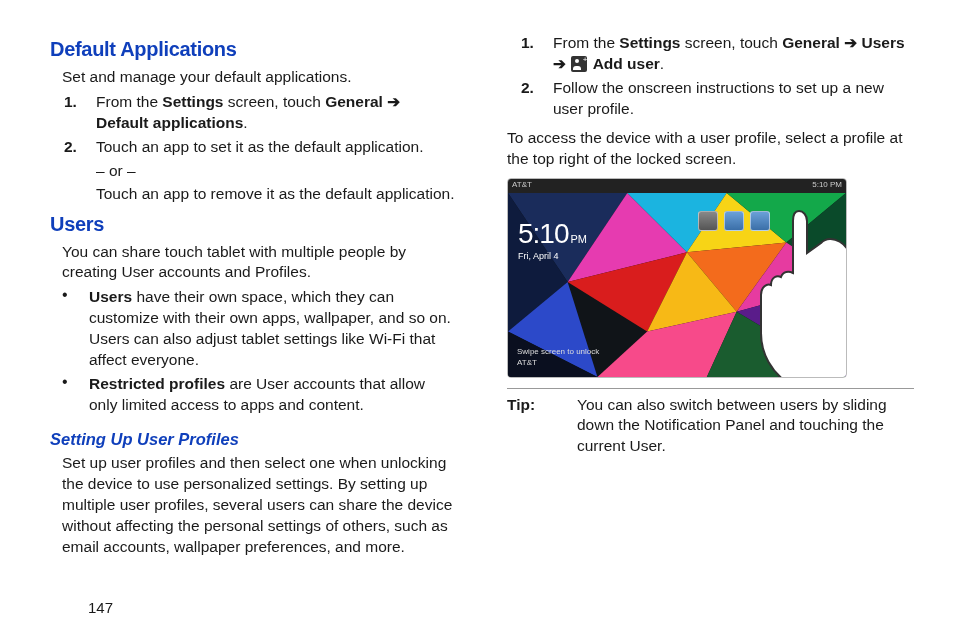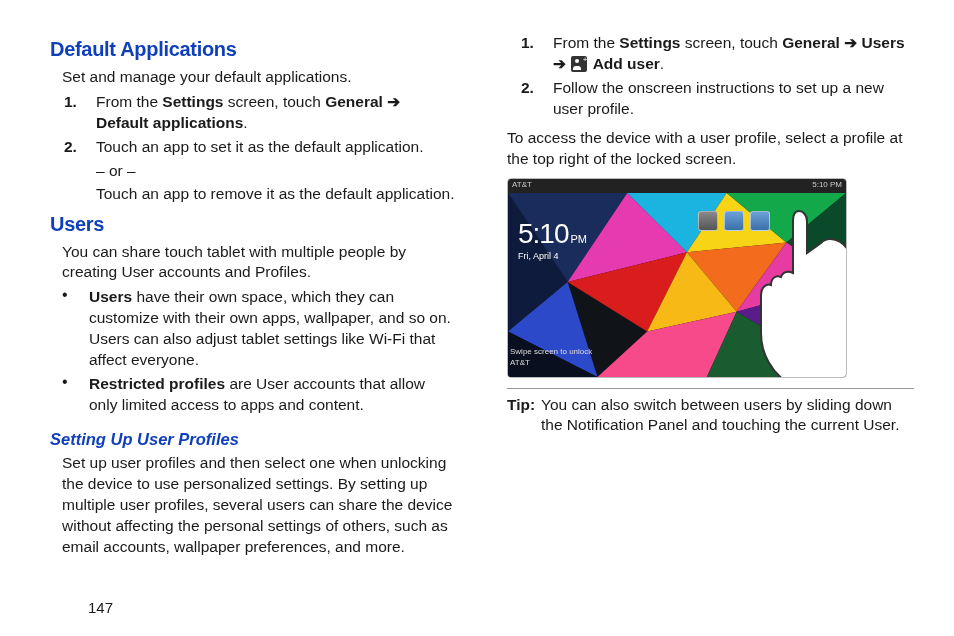--- a/index.html
+++ b/index.html
@@ -66,30 +66,30 @@
     color:#ccc;
   }
   .lockscreen {
     position:absolute;
     top:14px; left:0; right:0; bottom:0;
   }
   .lock-text { position:absolute; left:10px; top:22px; color:#fff; font-family:Arial; }
   .clock { font-size:28px; font-weight:300; letter-spacing:-1px;}
   .pm { font-size:11px; font-weight:400; margin-left:2px;}
   .date { font-size:9px; margin-top:-2px;}
-  .swipe { position:absolute; left:2px; bottom:8px; font-size:8px; color:#ddd;}
+  .swipe { position:absolute; left:9px; bottom:8px; font-size:8px; color:#ddd;}
   .avatars { position:absolute; top:18px; right:76px; display:flex; gap:6px;}
   .av { width:20px; height:20px; border-radius:3px; background:linear-gradient(#6aa0d8,#3b6fa8); border:1px solid rgba(255,255,255,0.5);}
   .av.owner { background:linear-gradient(#888,#555);}
   .hand {
     position:absolute;
     right:-5px; top:10px;
     width:110px; height:190px;
   }
-  .tip-row { display:flex; margin-top:6px;}
+  .tip-row { display:flex; margin-top:6px;gap:36px;}
   .tip-label { font-weight:700; min-width:34px;}
   .pagenum { position:absolute; left:88px; bottom:18px; font-size:15px;}
   .icon-box {
     display:inline-block;
     width:16px;height:16px;
     background:#333;
     vertical-align:-3px;
     margin:0 1px;
     border-radius:2px;
     position:relative;

